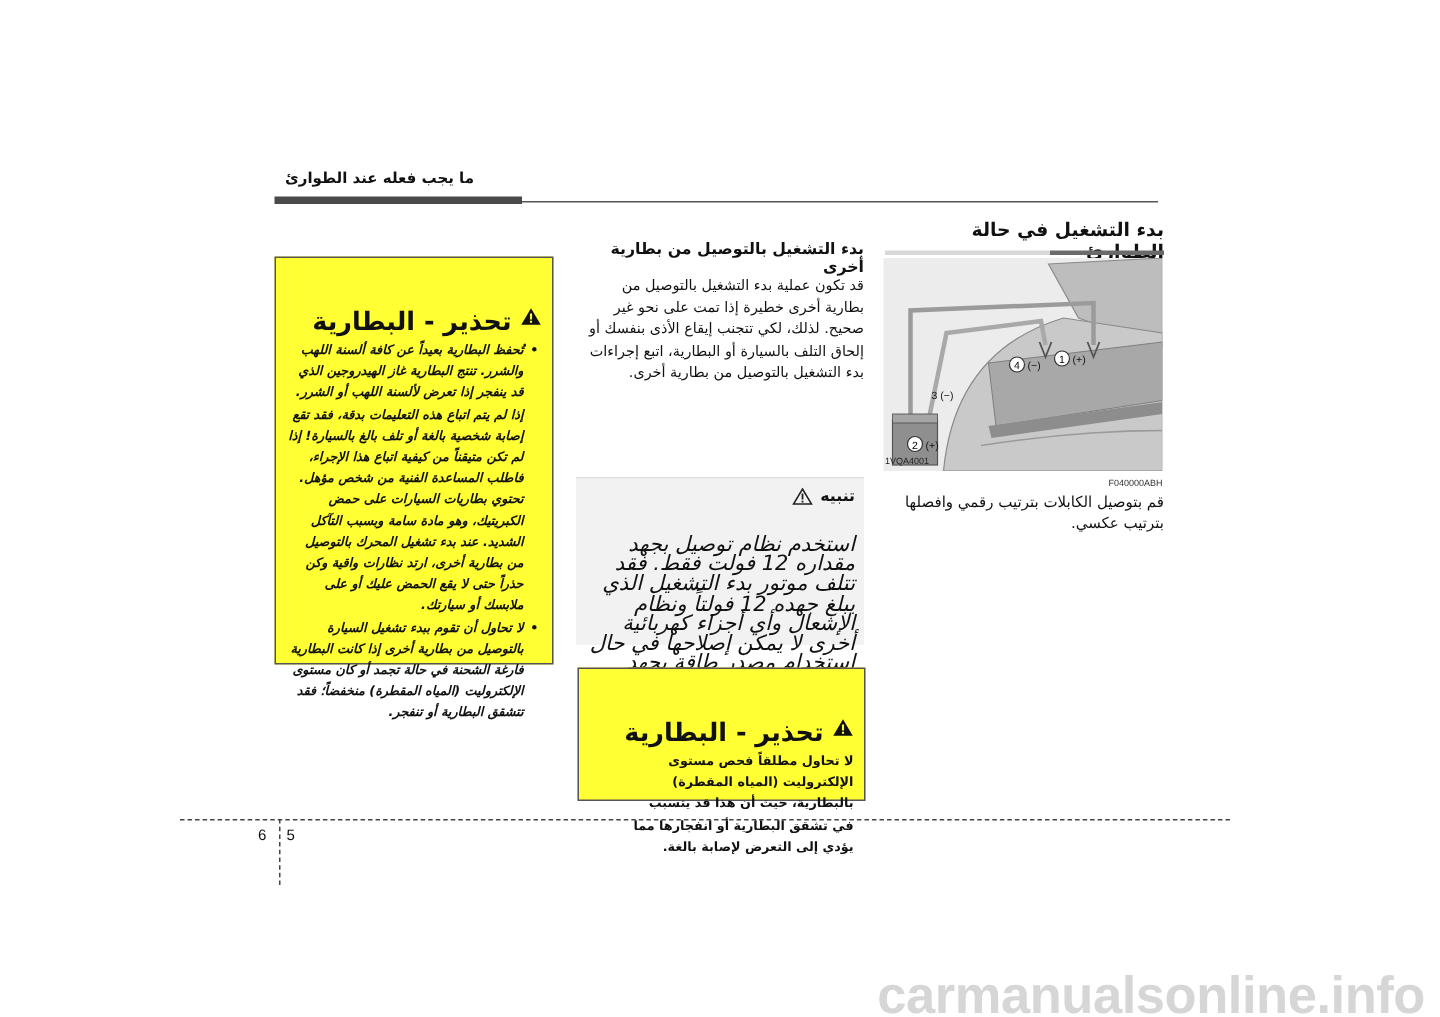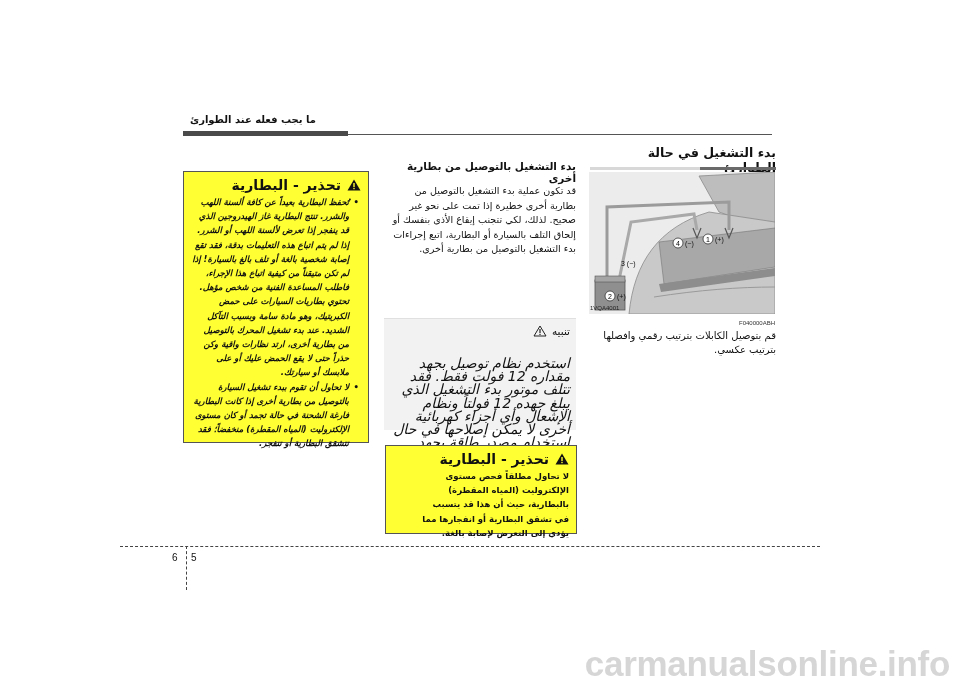--- a/index.html
+++ b/index.html
@@ -30,30 +30,30 @@
 
   
   #jump-title { left: 388px; top: 160px; width: 188px; font-size: 10.5px; font-weight: bold; }
   #jump-body { left: 388px; top: 184px; width: 188px; font-size: 9.6px; line-height: 14.6px; }
 
   .note-box {
     left: 384px; top: 318px; width: 192px; height: 112px;
     background: #f2f2f2; border-top: 1px solid #e0e0e0; box-sizing: border-box;
     padding: 6px 6px 4px 6px;
   }
-  .note-head { font-size: 10.5px; font-weight: normal; display: flex; direction: rtl; align-items: center; gap: 5px; }
+  .note-head { font-size: 10.5px; font-weight: bold; display: flex; direction: rtl; align-items: center; gap: 5px; }
   .note-body { font-size: 14px; line-height: 13.2px; font-style: italic; font-weight: normal; margin-top: 20px; }
 
   .warn-box {
     background: #ffff33; border: 1.5px solid #555; box-sizing: border-box;
     padding: 5px 7px;
   }
   #warn-small { left: 385px; top: 445px; width: 192px; height: 89px; }
   #warn-large { left: 183px; top: 171px; width: 186px; height: 272px; }
-  .warn-head { display: flex; direction: rtl; align-items: center; gap: 6px; font-size: 14px; font-weight: bold; margin-bottom: 2px; }
+  .warn-head { display: flex; direction: rtl; align-items: flex-start; gap: 6px; font-size: 17px; font-weight: bold; margin-bottom: 2px; margin-top: 28px; }
   .warn-body { font-size: 8.5px; line-height: 14.2px; font-weight: bold; margin-left: 29px; }
   .warn-list { margin: 0; padding: 0 12px 0 0; list-style: none; }
   .warn-list li { position: relative; font-style: italic; }
   .warn-list li::before { content: "•"; position: absolute; right: -10px; top: 0; }
 
   .tri-icon { width: 14px; height: 12px; display: inline-block; }
 
   
   #footer-dots { left: 120px; top: 546px; width: 700px; height: 0; border-top: 1px dashed #444; }
   #footer-vdots { left: 186px; top: 546px; width: 0; height: 44px; border-left: 1px dashed #444; }

